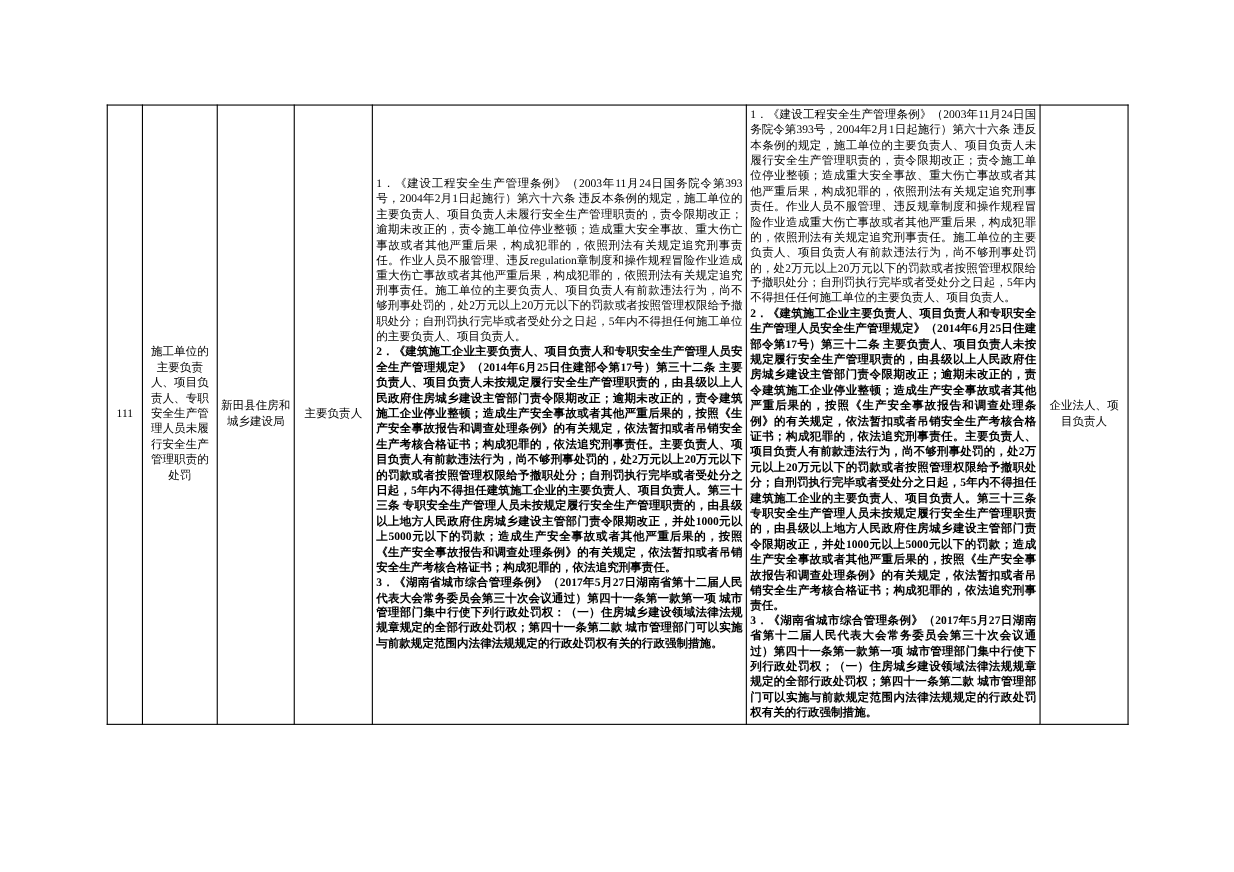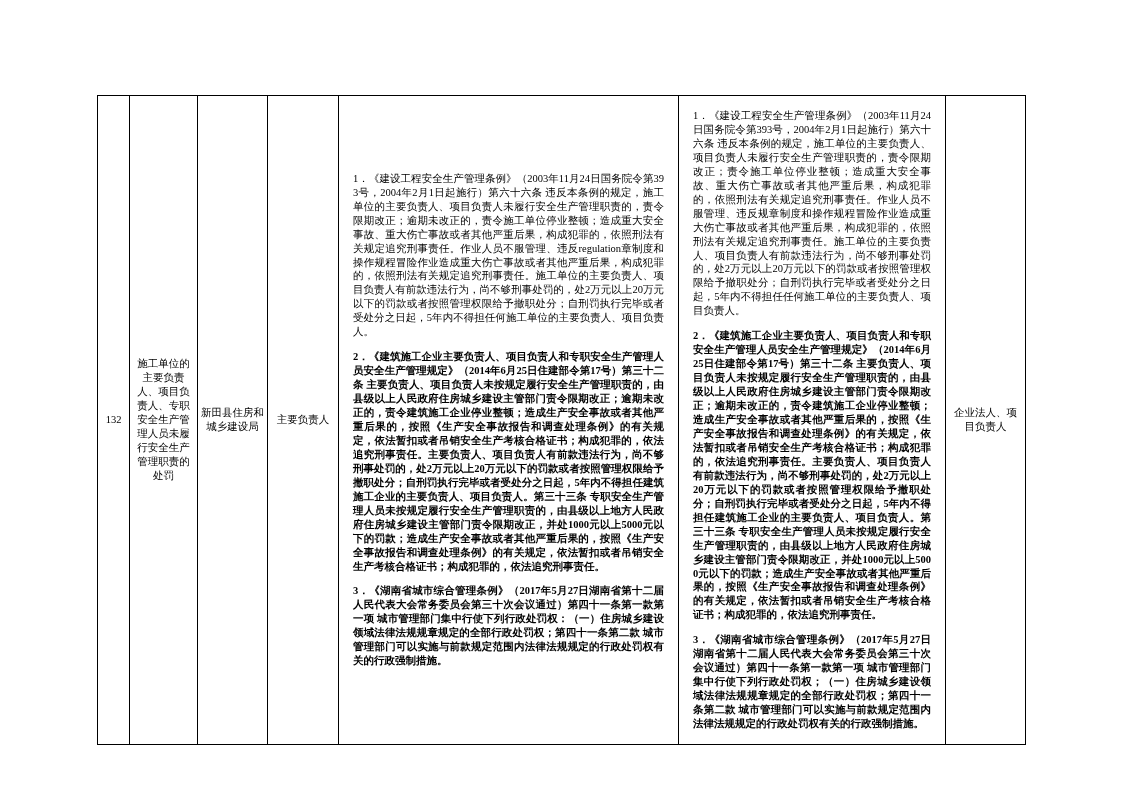--- a/index.html
+++ b/index.html
@@ -59,21 +59,21 @@
     font-family: "Liberation Serif", serif;
   }
   .body-text {
     text-align: justify;
     text-justify: inter-ideograph;
     font-size: 10.2px;
     line-height: 1.35;
     word-break: break-all;
   }
   .body-text p {
-    margin: 11px;
+    margin: 0;
     text-indent: 0;
   }
   .body-text p + p {
     margin-top: 0;
     font-weight: bold;
   }
   .subject {
     font-size: 11px;
     line-height: 1.45;
     text-align: center;
@@ -98,21 +98,21 @@
       <col class="c-no">
       <col class="c-item">
       <col class="c-org">
       <col class="c-type">
       <col class="c-basis1">
       <col class="c-basis2">
       <col class="c-subject">
     </colgroup>
     <tbody>
       <tr>
-        <td class="num">132</td>
+        <td class="num">111</td>
         <td class="vert-narrow">施工单位的主要负责人、项目负责人、专职安全生产管理人员未履行安全生产管理职责的处罚</td>
         <td class="org">新田县住房和城乡建设局</td>
         <td class="type">主要负责人</td>
         <td class="body-text cell-top">
           <p>1．《建设工程安全生产管理条例》（2003年11月24日国务院令第393号，2004年2月1日起施行）第六十六条  违反本条例的规定，施工单位的主要负责人、项目负责人未履行安全生产管理职责的，责令限期改正；逾期未改正的，责令施工单位停业整顿；造成重大安全事故、重大伤亡事故或者其他严重后果，构成犯罪的，依照刑法有关规定追究刑事责任。作业人员不服管理、违反regulation章制度和操作规程冒险作业造成重大伤亡事故或者其他严重后果，构成犯罪的，依照刑法有关规定追究刑事责任。施工单位的主要负责人、项目负责人有前款违法行为，尚不够刑事处罚的，处2万元以上20万元以下的罚款或者按照管理权限给予撤职处分；自刑罚执行完毕或者受处分之日起，5年内不得担任何施工单位的主要负责人、项目负责人。</p>
           <p>2．《建筑施工企业主要负责人、项目负责人和专职安全生产管理人员安全生产管理规定》（2014年6月25日住建部令第17号）第三十二条  主要负责人、项目负责人未按规定履行安全生产管理职责的，由县级以上人民政府住房城乡建设主管部门责令限期改正；逾期未改正的，责令建筑施工企业停业整顿；造成生产安全事故或者其他严重后果的，按照《生产安全事故报告和调查处理条例》的有关规定，依法暂扣或者吊销安全生产考核合格证书；构成犯罪的，依法追究刑事责任。主要负责人、项目负责人有前款违法行为，尚不够刑事处罚的，处2万元以上20万元以下的罚款或者按照管理权限给予撤职处分；自刑罚执行完毕或者受处分之日起，5年内不得担任建筑施工企业的主要负责人、项目负责人。第三十三条  专职安全生产管理人员未按规定履行安全生产管理职责的，由县级以上地方人民政府住房城乡建设主管部门责令限期改正，并处1000元以上5000元以下的罚款；造成生产安全事故或者其他严重后果的，按照《生产安全事故报告和调查处理条例》的有关规定，依法暂扣或者吊销安全生产考核合格证书；构成犯罪的，依法追究刑事责任。</p>
           <p>3．《湖南省城市综合管理条例》（2017年5月27日湖南省第十二届人民代表大会常务委员会第三十次会议通过）第四十一条第一款第一项  城市管理部门集中行使下列行政处罚权：（一）住房城乡建设领域法律法规规章规定的全部行政处罚权；第四十一条第二款  城市管理部门可以实施与前款规定范围内法律法规规定的行政处罚权有关的行政强制措施。</p>
         </td>
         <td class="body-text cell-top">
           <p>1．《建设工程安全生产管理条例》（2003年11月24日国务院令第393号，2004年2月1日起施行）第六十六条  违反本条例的规定，施工单位的主要负责人、项目负责人未履行安全生产管理职责的，责令限期改正；责令施工单位停业整顿；造成重大安全事故、重大伤亡事故或者其他严重后果，构成犯罪的，依照刑法有关规定追究刑事责任。作业人员不服管理、违反规章制度和操作规程冒险作业造成重大伤亡事故或者其他严重后果，构成犯罪的，依照刑法有关规定追究刑事责任。施工单位的主要负责人、项目负责人有前款违法行为，尚不够刑事处罚的，处2万元以上20万元以下的罚款或者按照管理权限给予撤职处分；自刑罚执行完毕或者受处分之日起，5年内不得担任任何施工单位的主要负责人、项目负责人。</p>

